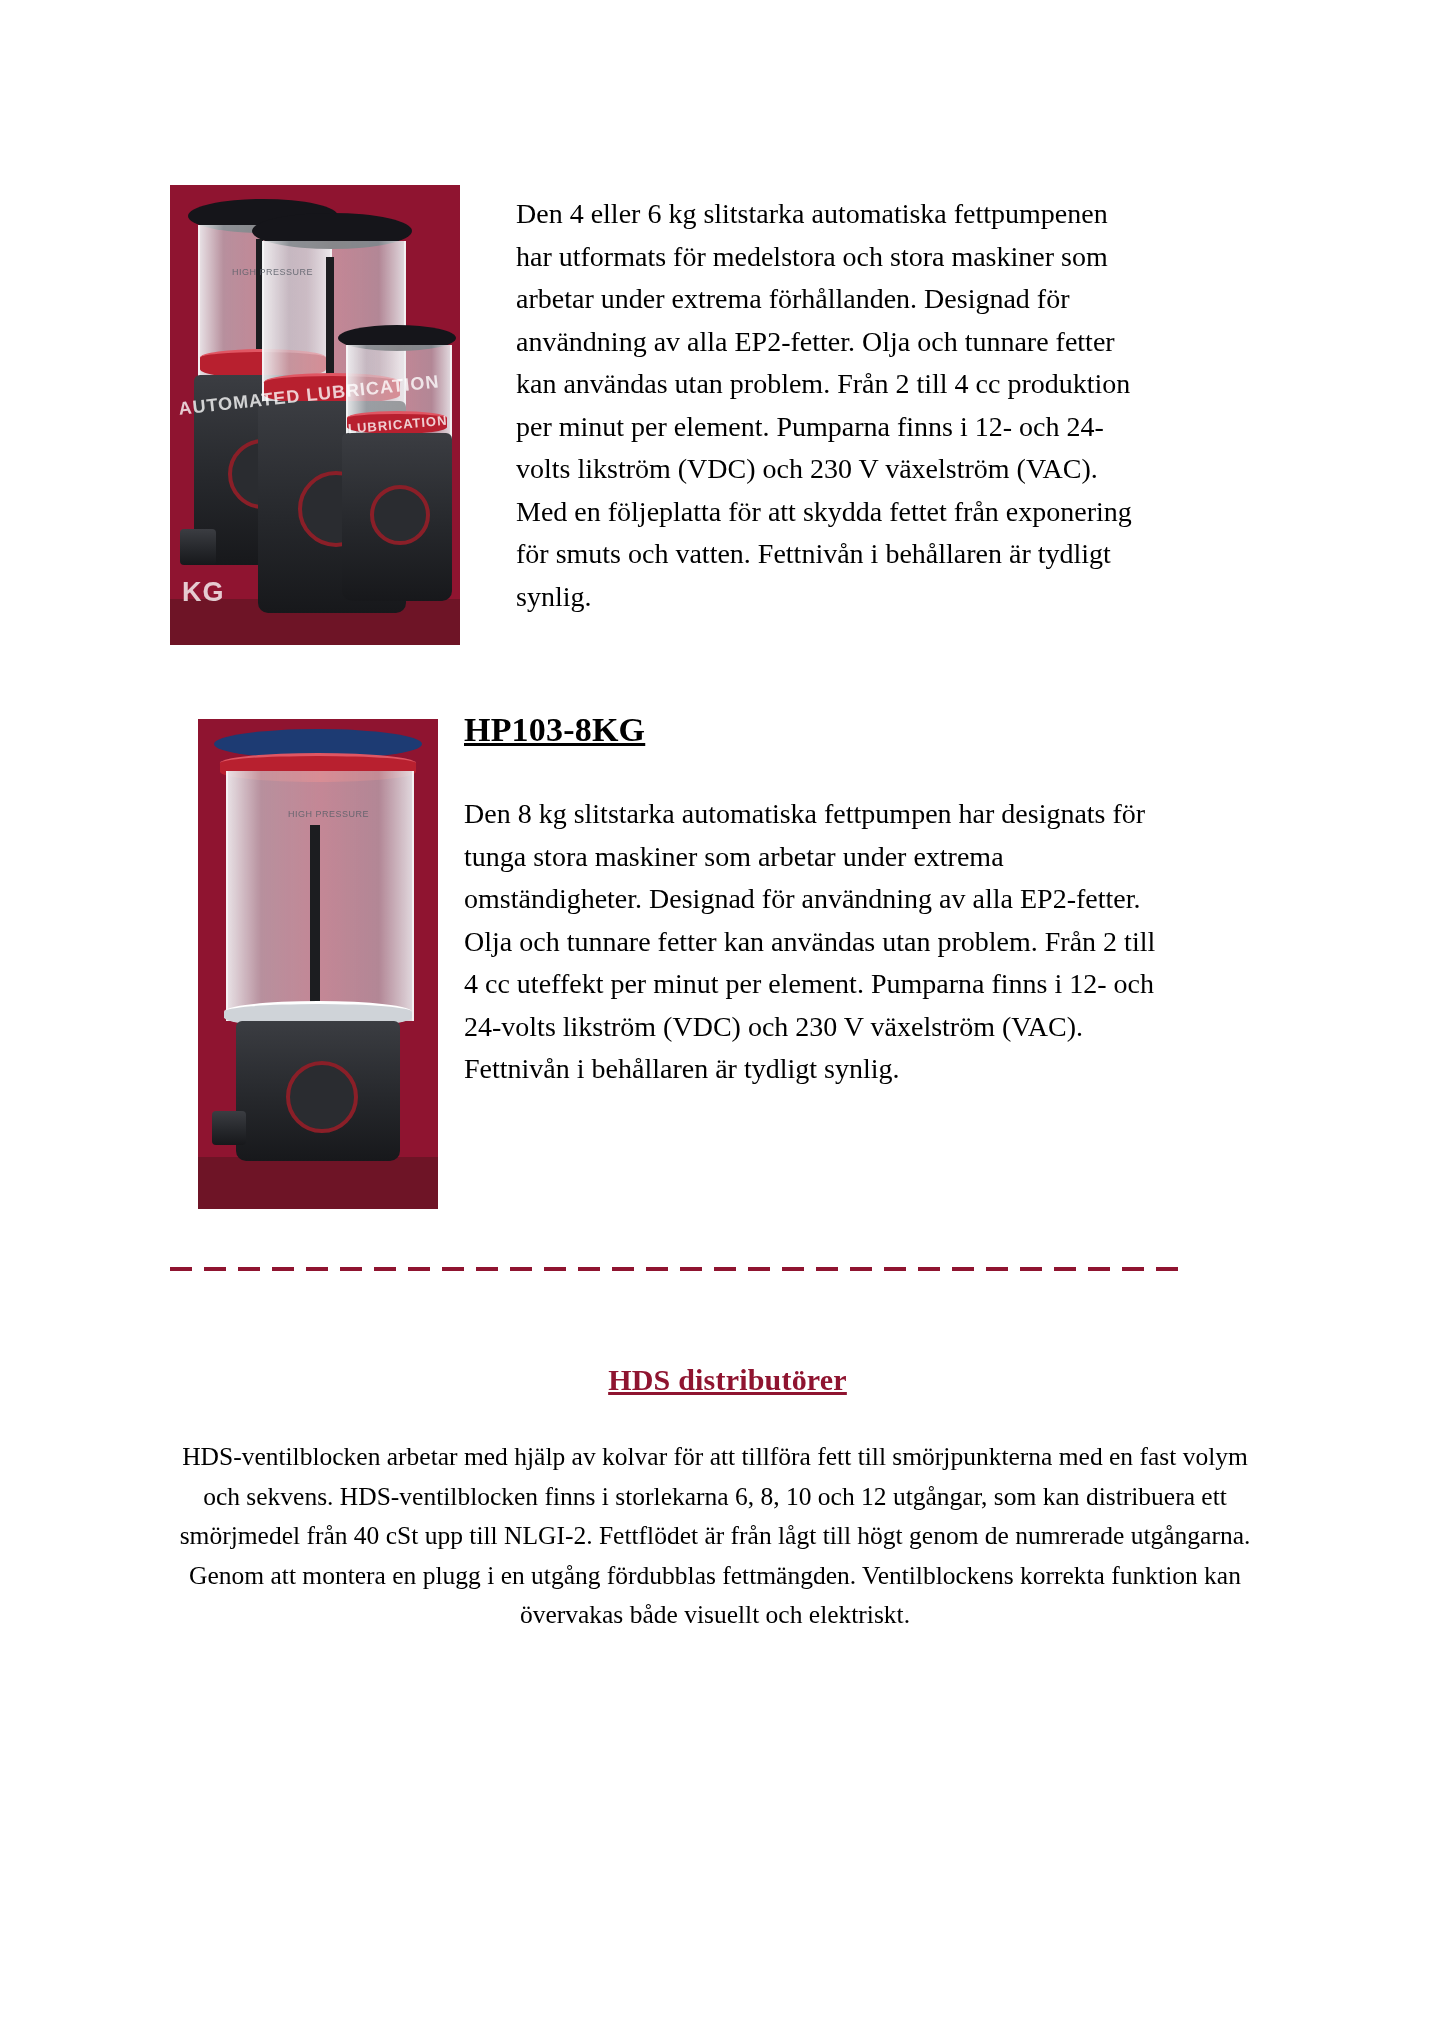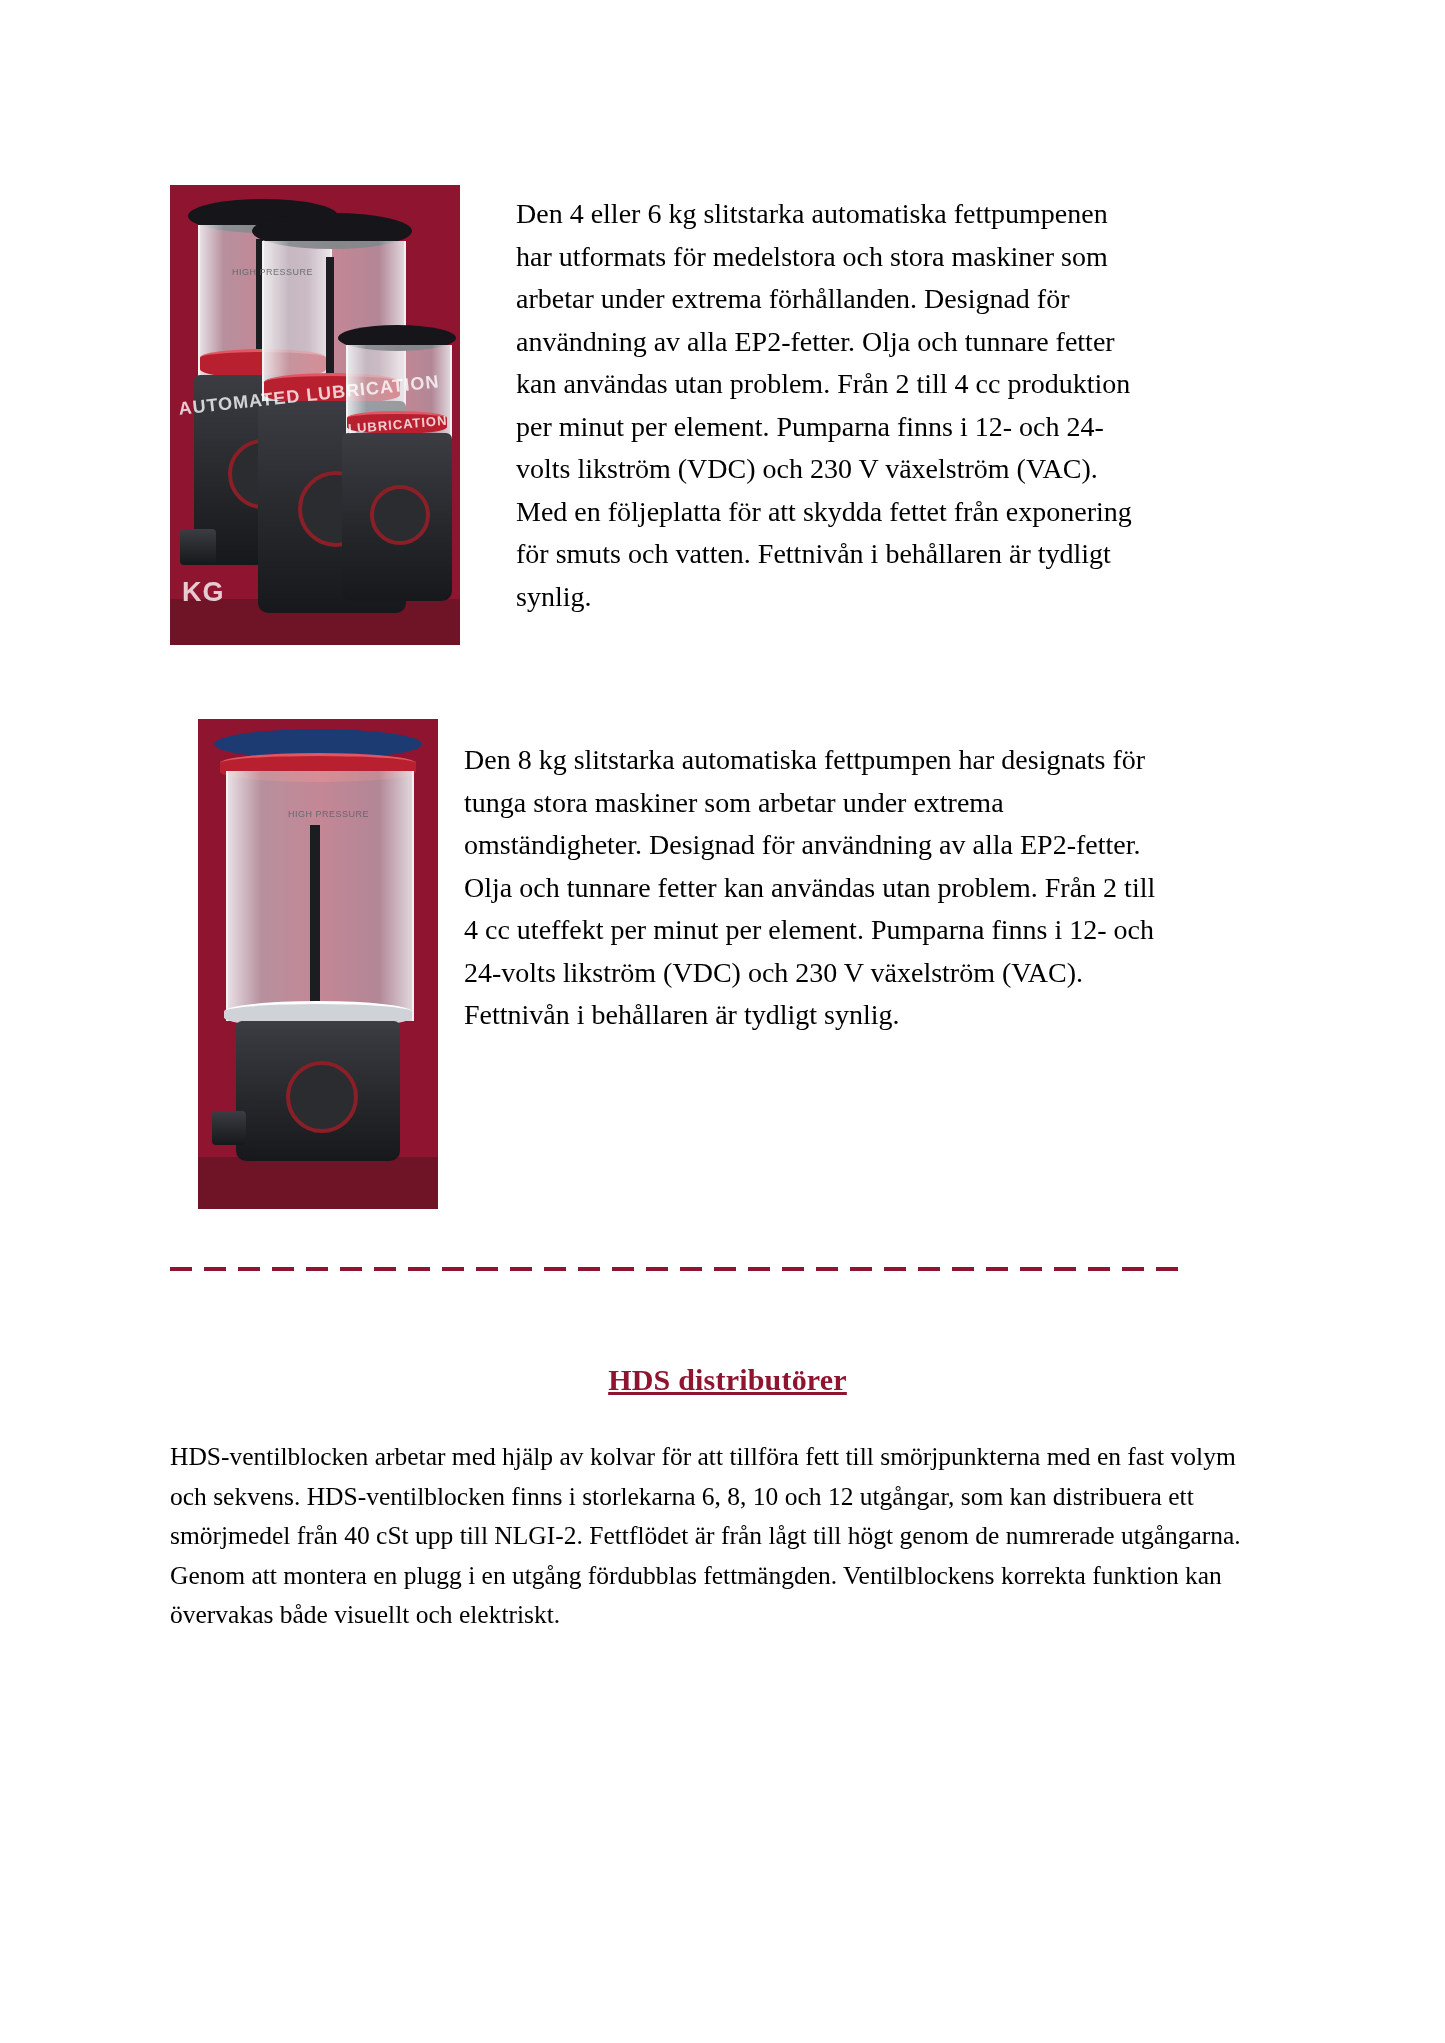--- a/index.html
+++ b/index.html
@@ -151,20 +151,21 @@
     color: #8f1430;
     text-decoration: underline;
     margin: 0 0 40px 0;
     letter-spacing: .2px;
     text-align: center;
   }
   .section p.body-text {
     max-width: 1090px;
     font-size: 25.5px;
     line-height: 1.55;
+    text-align: center;
   }
 </style>
 </head>
 <body>
 
 <div class="page">
 
   <div class="product product-1">
     <div class="product-inner">
 
@@ -225,20 +226,21 @@
           <div class="follower" style="left:10px; top:272px; width:188px; height:24px; border-radius:50%/40%; background:#cfd3d8; border-top-color:#ffffff;"></div>
           <div class="base" style="left:22px; top:292px; width:164px; height:140px;"></div>
           <div class="ring" style="left:72px; top:332px; width:64px; height:64px;"></div>
           <div class="base" style="left:-2px; top:382px; width:34px; height:34px; border-radius:4px;"></div>
         </div>
 
         <div class="brandmark" style="left:90px; top:90px;">HIGH PRESSURE</div>
       </div>
 
       <div class="product-text">
+        <h2 class="product-title">HP103-8KG</h2>
         <p class="body-text">Den 8 kg slitstarka automatiska fettpumpen har designats för tunga stora maskiner som arbetar under extrema omständigheter. Designad för användning av alla EP2-fetter. Olja och tunnare fetter kan användas utan problem. Från 2 till 4 cc uteffekt per minut per element. Pumparna finns i 12- och 24-volts likström (VDC) och 230 V växelström (VAC). Fettnivån i behållaren är tydligt synlig.</p>
       </div>
 
     </div>
   </div>
 
   <div class="divider"></div>
 
   <div class="section">
     <h2 class="section-title">HDS distributörer</h2>

